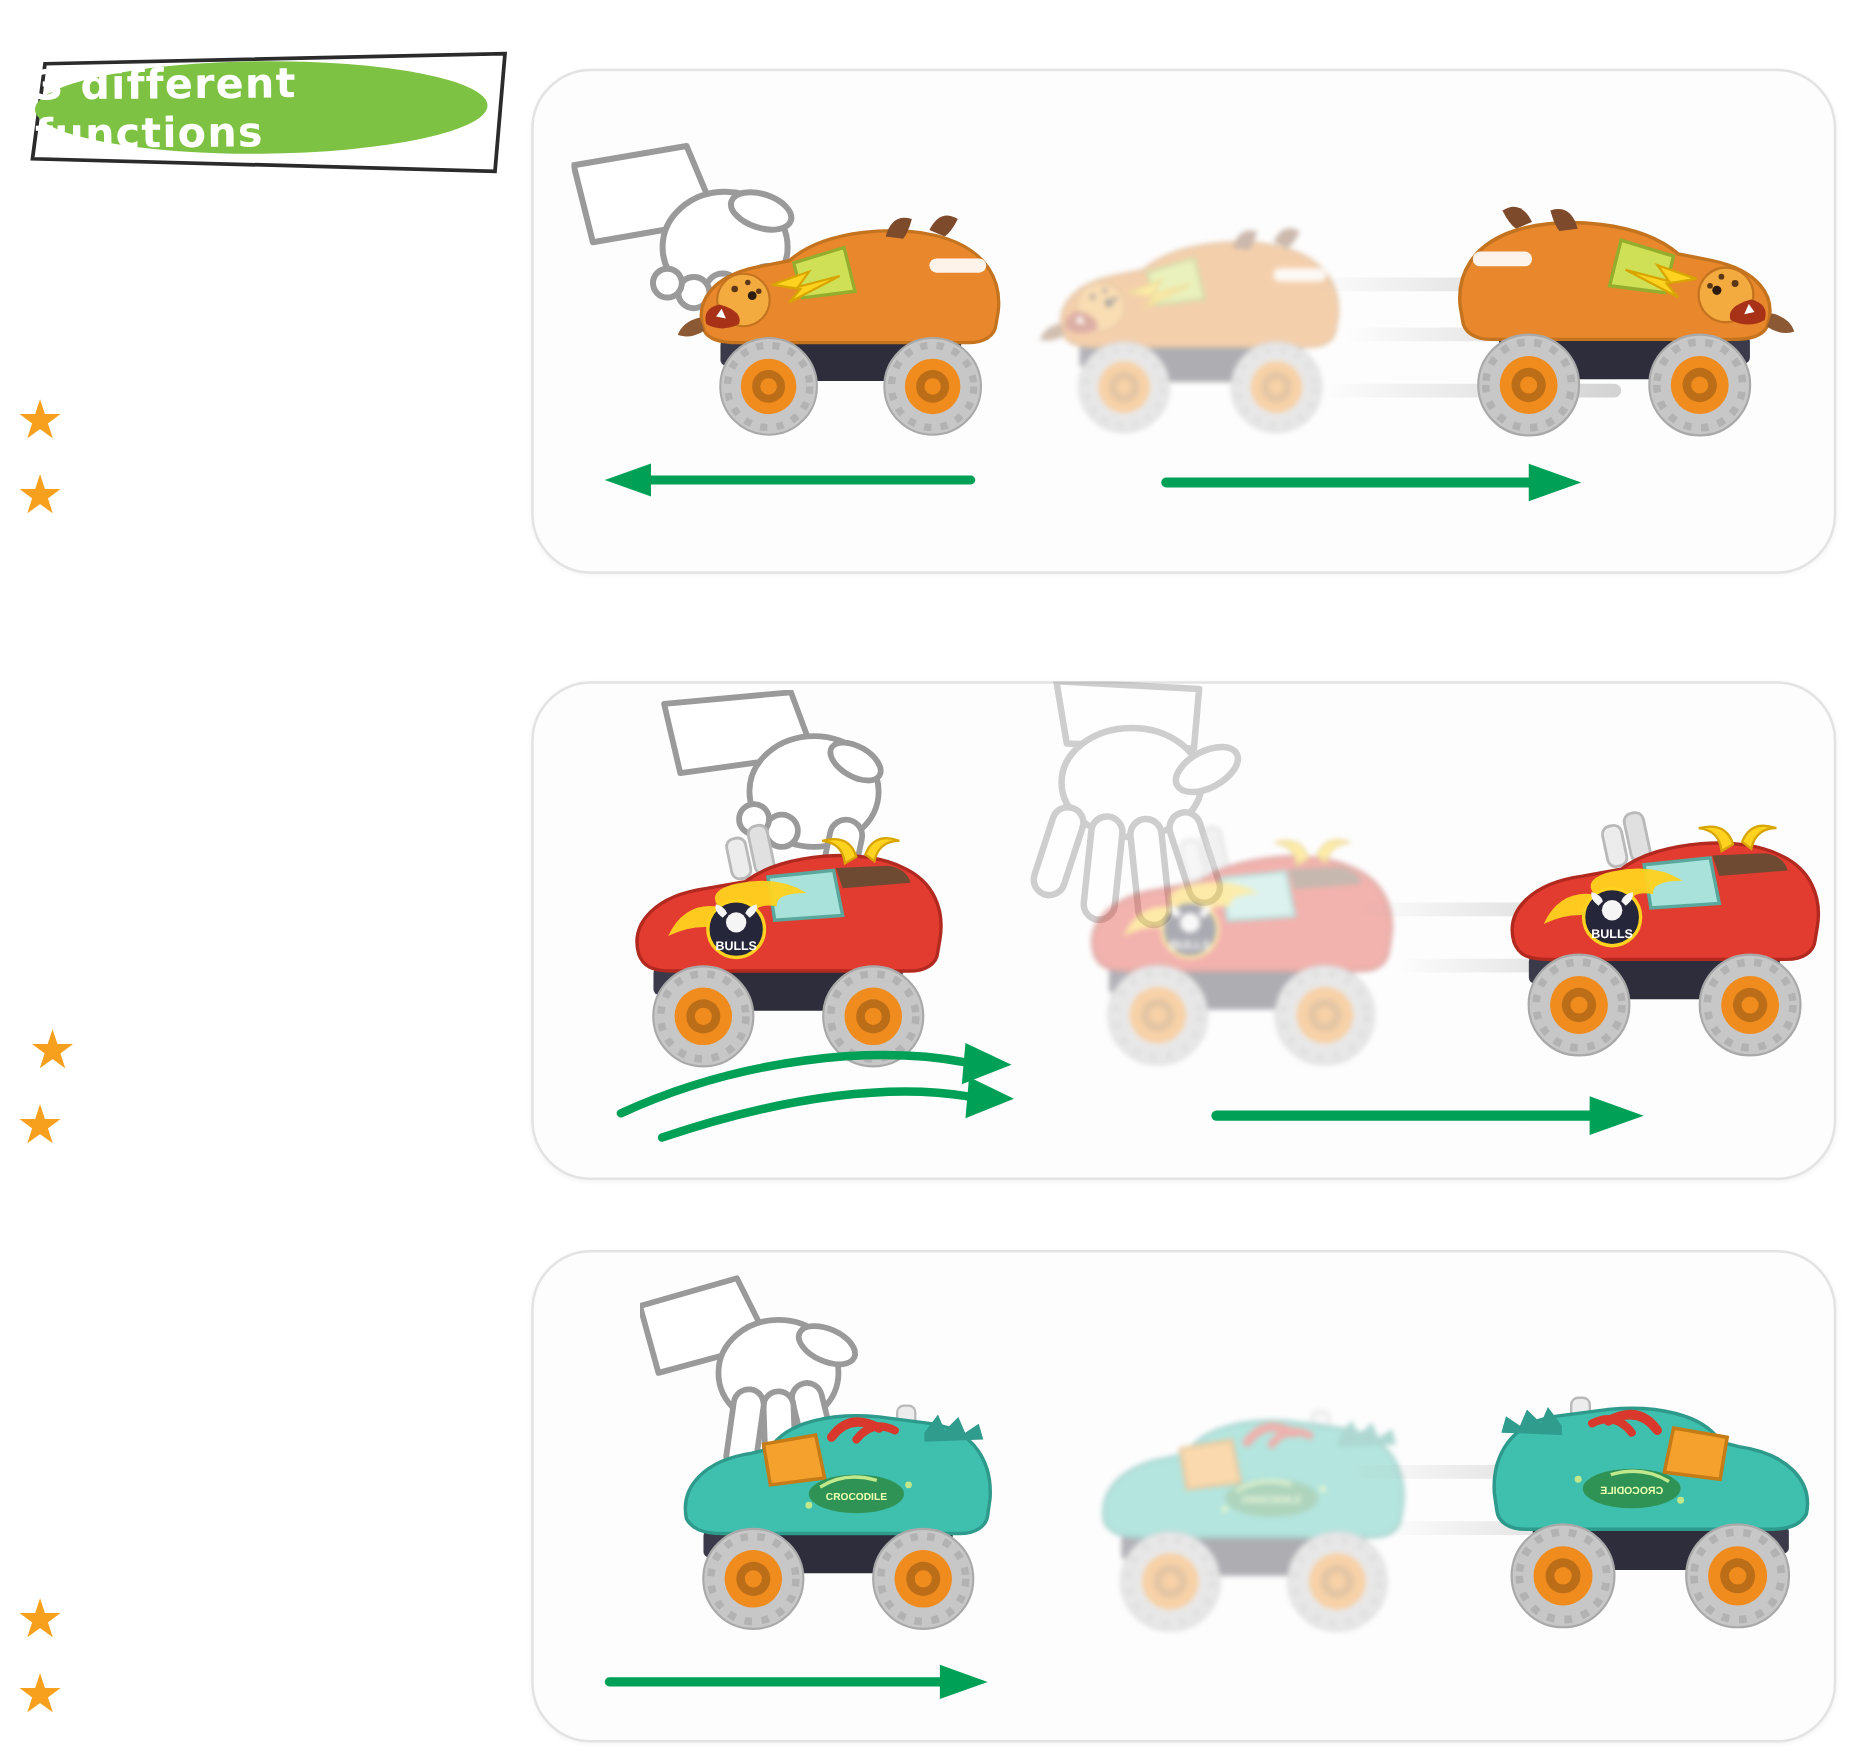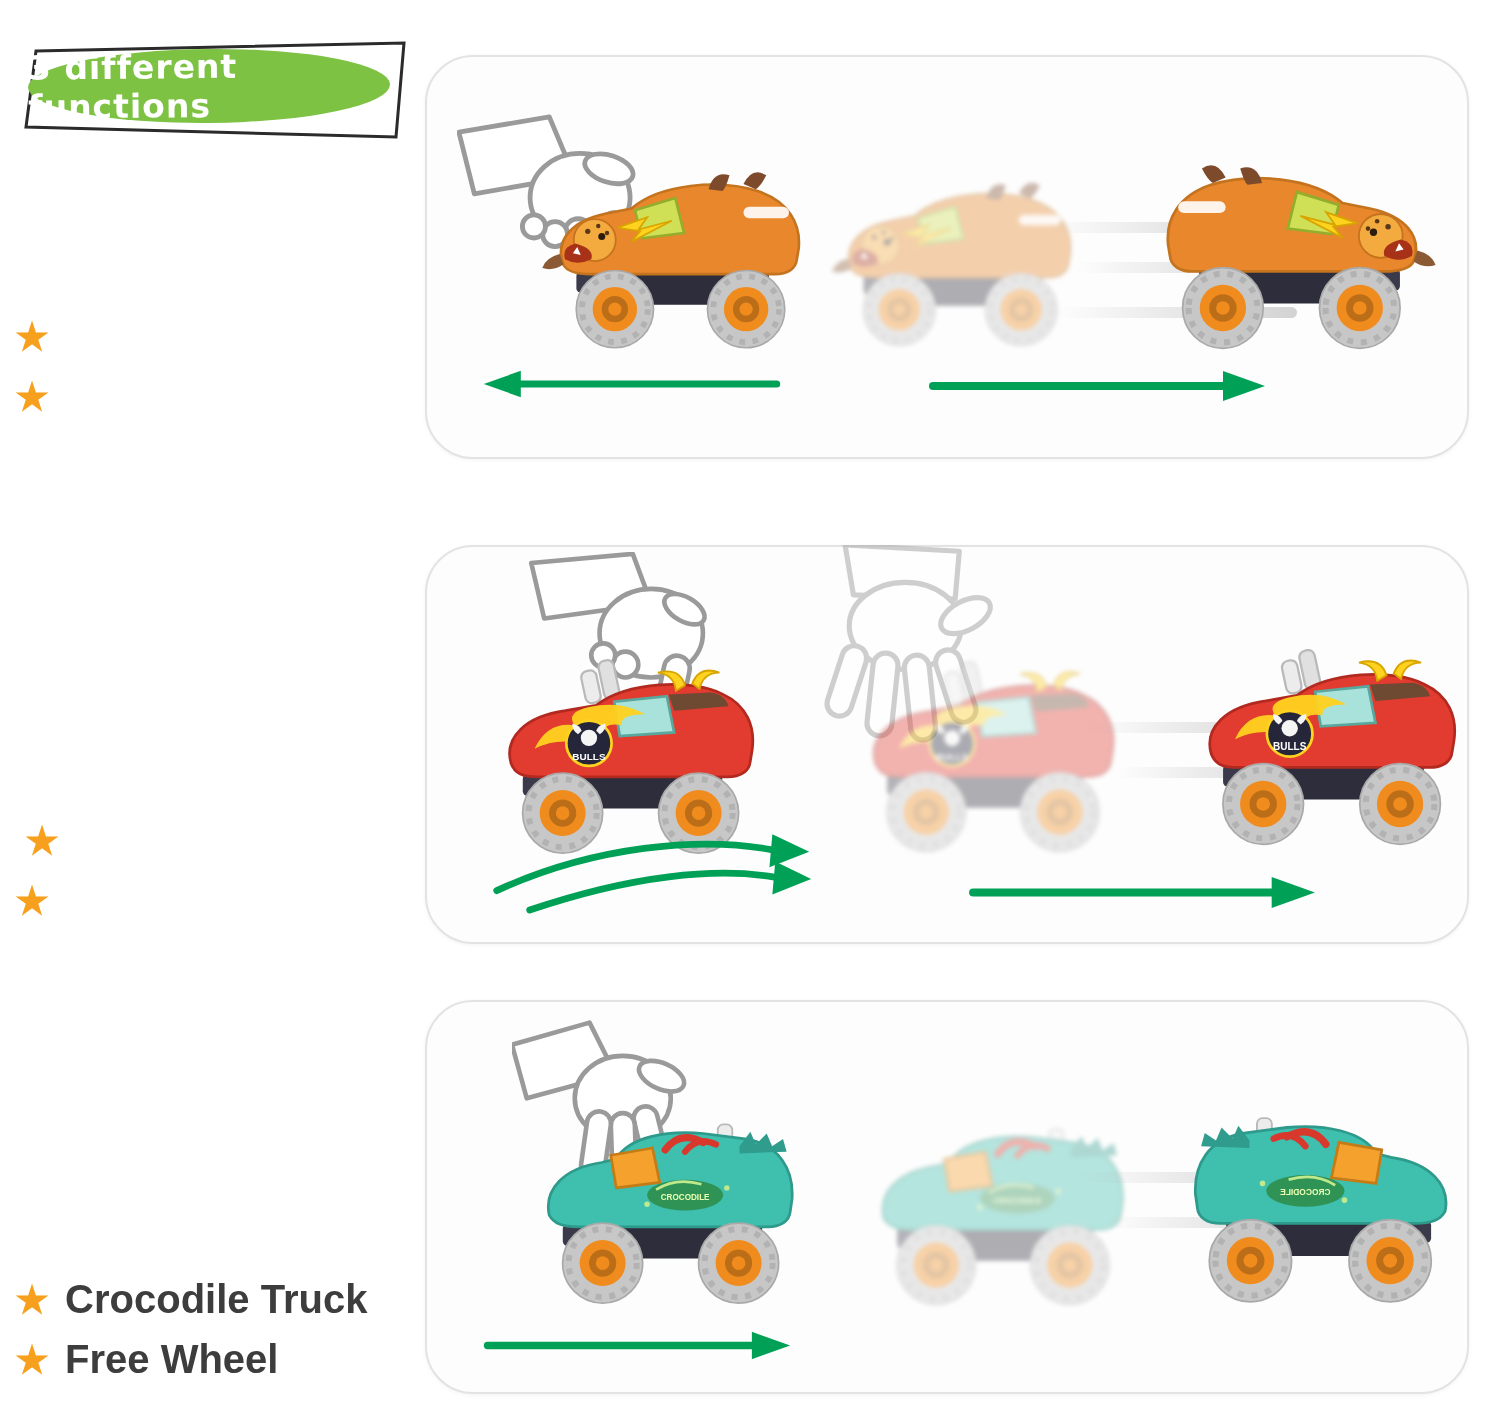--- a/index.html
+++ b/index.html
@@ -269,20 +269,18 @@
 
   <div class="label-row" style="left:25px;top:822px">
     <span class="star">★</span>
   </div>
   <div class="label-row" style="left:15px;top:882px">
     <span class="star">★</span>
   </div>
 
   <div class="label-row" style="left:15px;top:1277px">
     <span class="star">★</span>
-    <span>Crocodile Truck</span>
   </div>
   <div class="label-row" style="left:15px;top:1337px">
     <span class="star">★</span>
-    <span>Free Wheel</span>
   </div>
 
 </div>
 
 </body></html>

